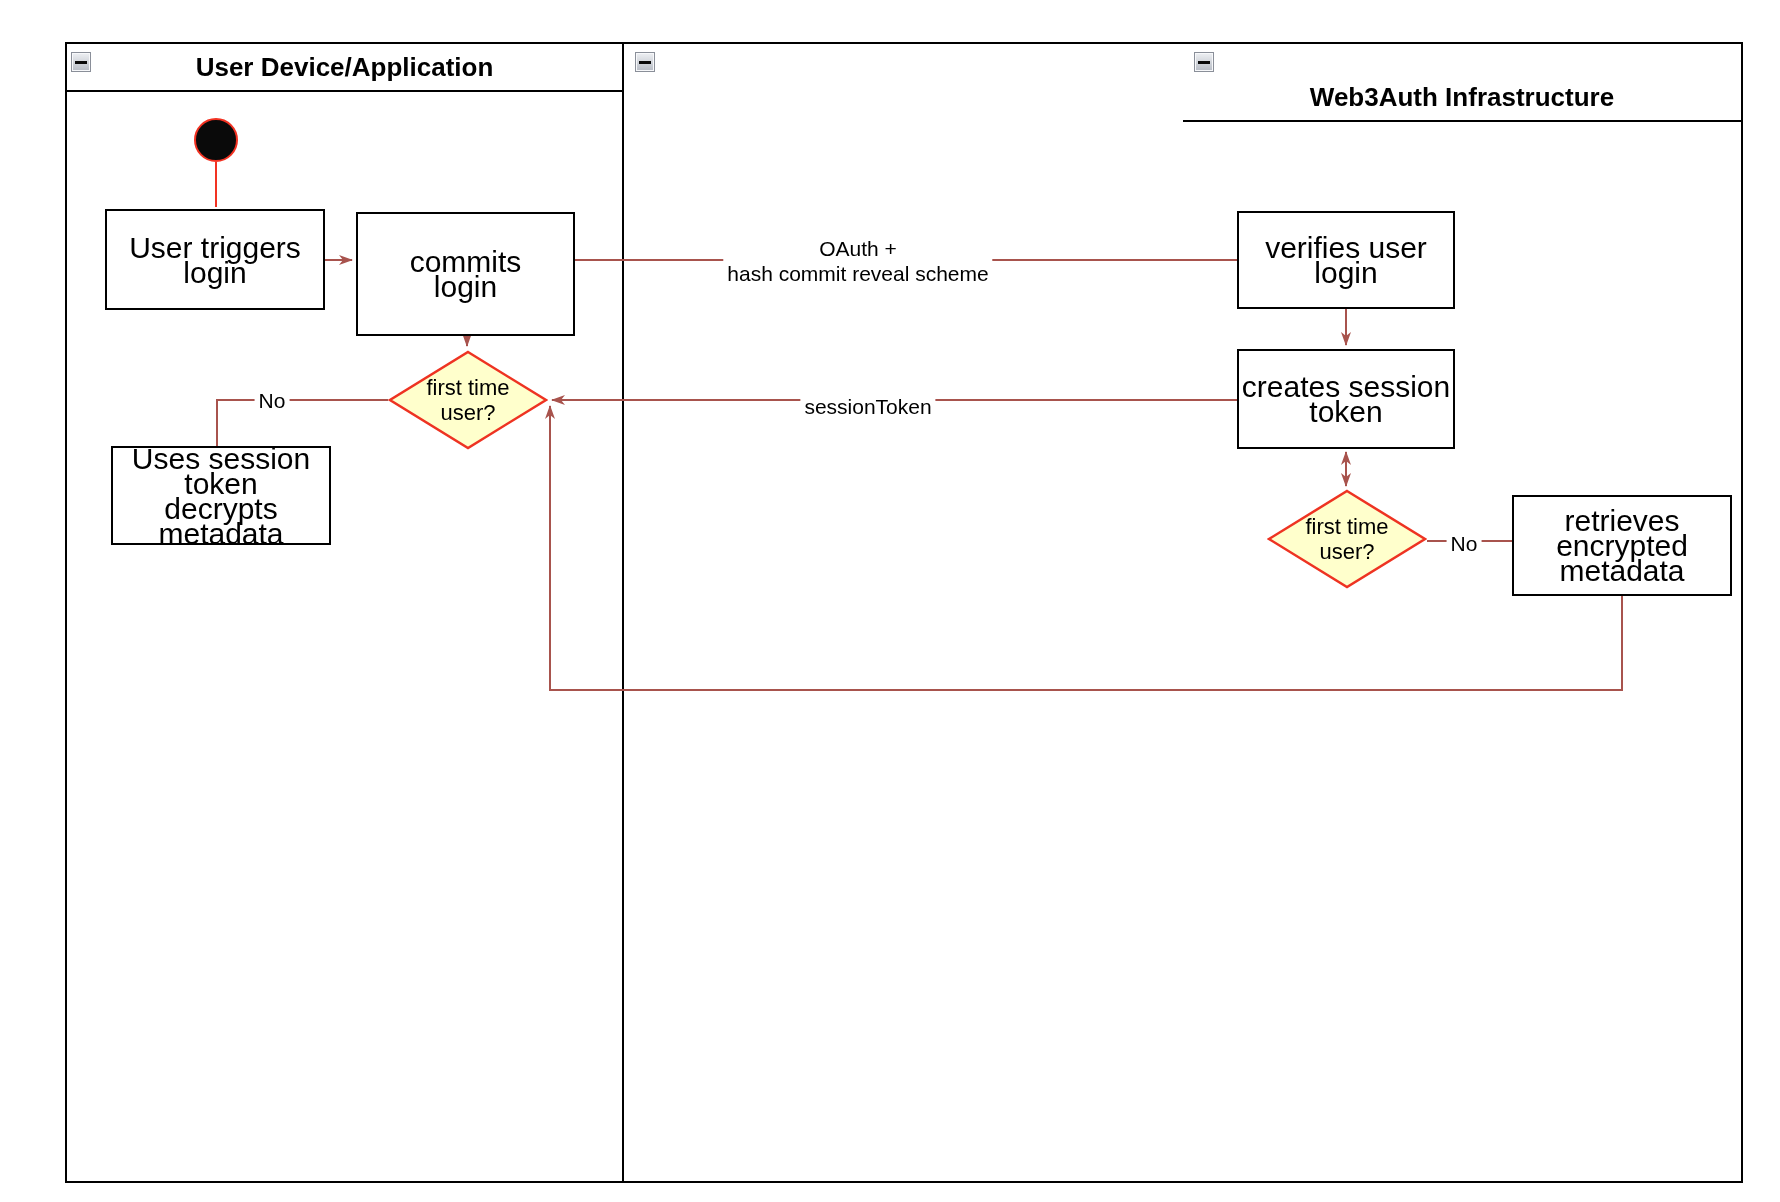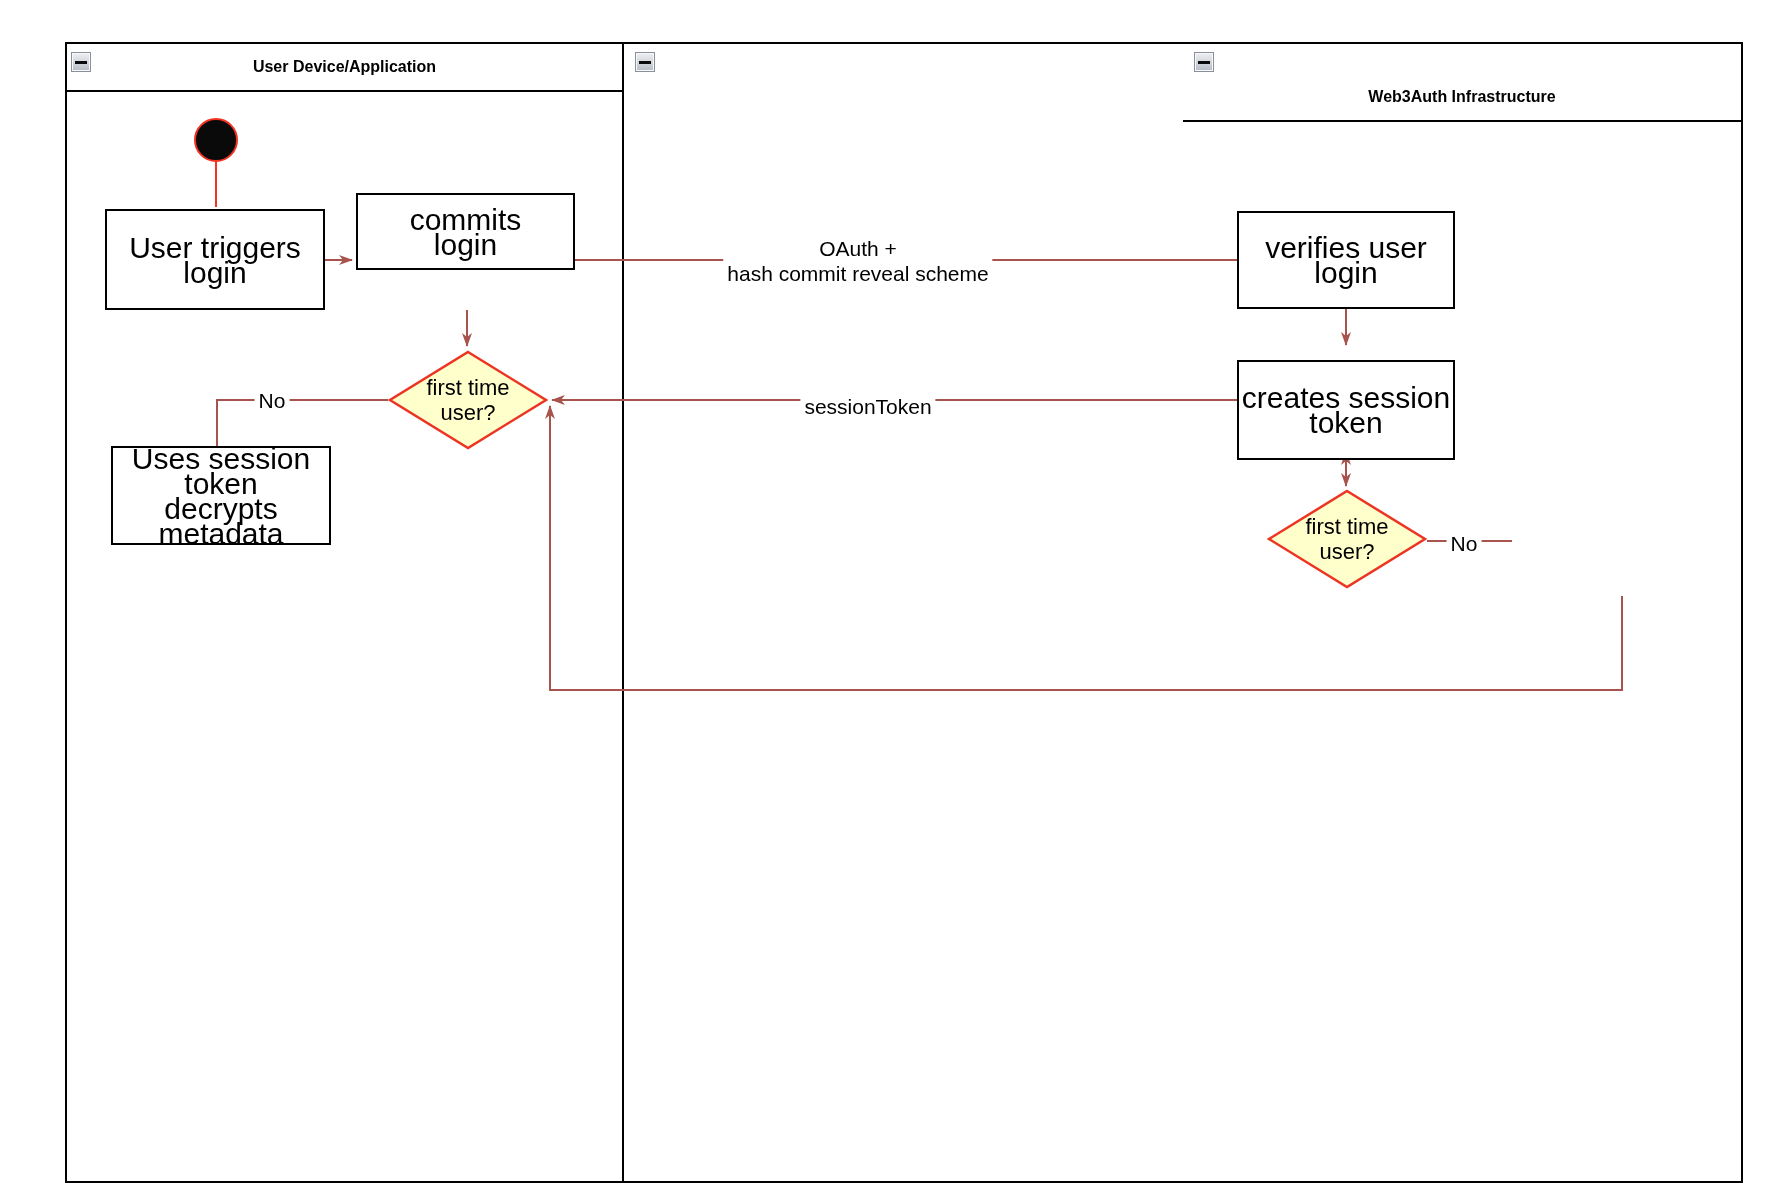--- a/index.html
+++ b/index.html
@@ -8,21 +8,21 @@
 
   
   .frame{position:absolute;left:65px;top:42px;width:1678px;height:1141px;
          border:2px solid #000;box-sizing:border-box;background:#fff;}
   .lane{position:absolute;top:0;bottom:0;box-sizing:border-box;}
   .lane.l1{left:0;width:557px;border-right:2px solid #000;}
   .lane.l2{left:557px;width:559px;border-right:2px solid #000;}
   .lane.l3{left:1116px;width:558px;margin-top:30px;}
   .lane-header{position:absolute;top:0;left:0;right:0;height:46px;
                border-bottom:2px solid #000;display:flex;align-items:center;
-               justify-content:center;font-weight:bold;font-size:16px;}
+               justify-content:center;font-weight:bold;font-size:26px;}
   .collapse{position:absolute;top:8px;width:20px;height:20px;box-sizing:border-box;
             background:linear-gradient(#eef0f3,#b7bcc5);border:1px solid #8a8f99;
             box-shadow:inset 0 0 0 1px #f7f8fa;}
   .collapse::after{content:"";position:absolute;left:3px;right:3px;top:8px;height:3px;
                    background:#0a0a0a;}
 
   
   svg.edges{position:absolute;left:0;top:0;pointer-events:none;}
   .edge{stroke:#A8534D;stroke-width:2;fill:none;}
   .edge-red{stroke:#F23222;stroke-width:2;fill:none;}
@@ -86,40 +86,44 @@
     <path class="edge" d="M1360,497 H1445"></path>
     <path class="edge" d="M1555,552 V646 H483 V362" marker-end="url(#arr)"></path>
   </svg>
 
   <div class="start" style="left:127px;top:74px"></div>
 
   <div class="box" style="left:38px;top:165px;width:220px;height:101px">
     <span class="node-label">User triggers login</span>
   </div>
 
-  <div class="box" style="left:289px;top:149px;width:219px;height:77px">
+  <div class="box" style="left:289px;top:168px;width:219px;height:124px">
     <span class="node-label">commits
 login</span>
   </div>
 
   <div class="box" style="left:44px;top:402px;width:220px;height:99px">
     <span class="node-label">Uses session
 token
 decrypts metadata</span>
   </div>
 
   <div class="box" style="left:1170px;top:167px;width:218px;height:98px">
     <span class="node-label">verifies user login</span>
   </div>
 
-  <div class="box" style="left:1170px;top:316px;width:218px;height:100px">
+  <div class="box" style="left:1170px;top:305px;width:218px;height:100px">
     <span class="node-label">creates session
 token</span>
   </div>
 
+  <div class="box" style="left:1445px;top:451px;width:220px;height:101px">
+    <span class="node-label">retrieves encrypted
+metadata</span>
+  </div>
 
   <div class="diamond" style="left:321px;top:306px">
     <svg width="160" height="100">
       <polygon points="80,2 158,50 80,98 2,50" fill="#FFFFCC" stroke="#EE3322" stroke-width="2.5"></polygon>
     </svg>
     <div class="node-label">first time
 user?</div>
   </div>
 
   <div class="diamond" style="left:1200px;top:445px">

